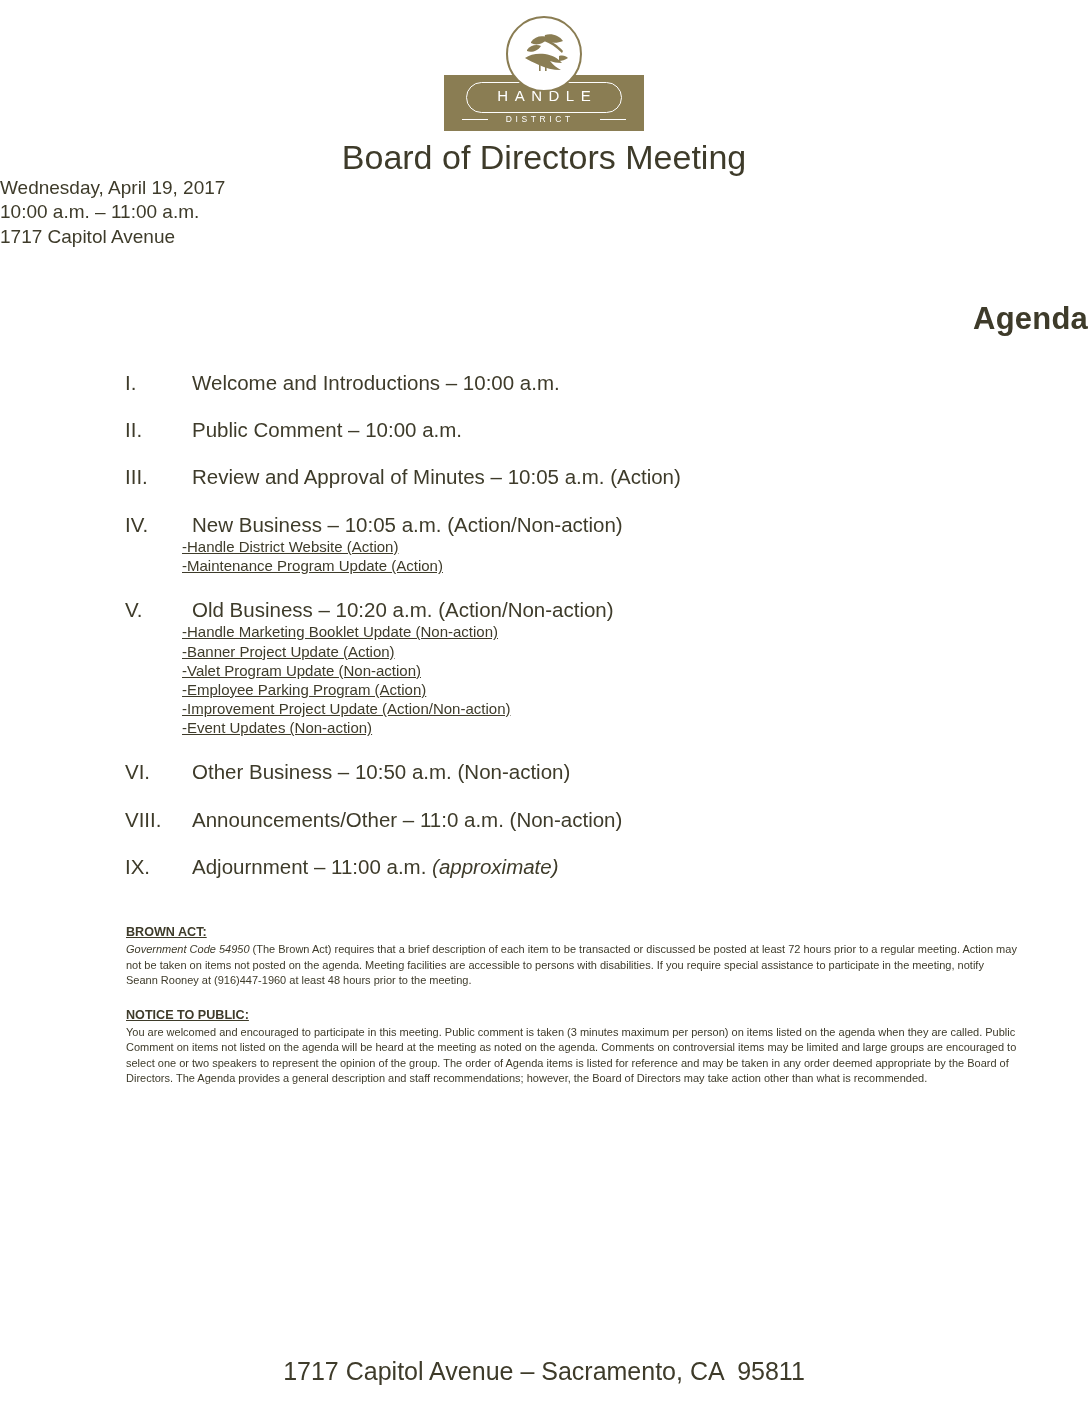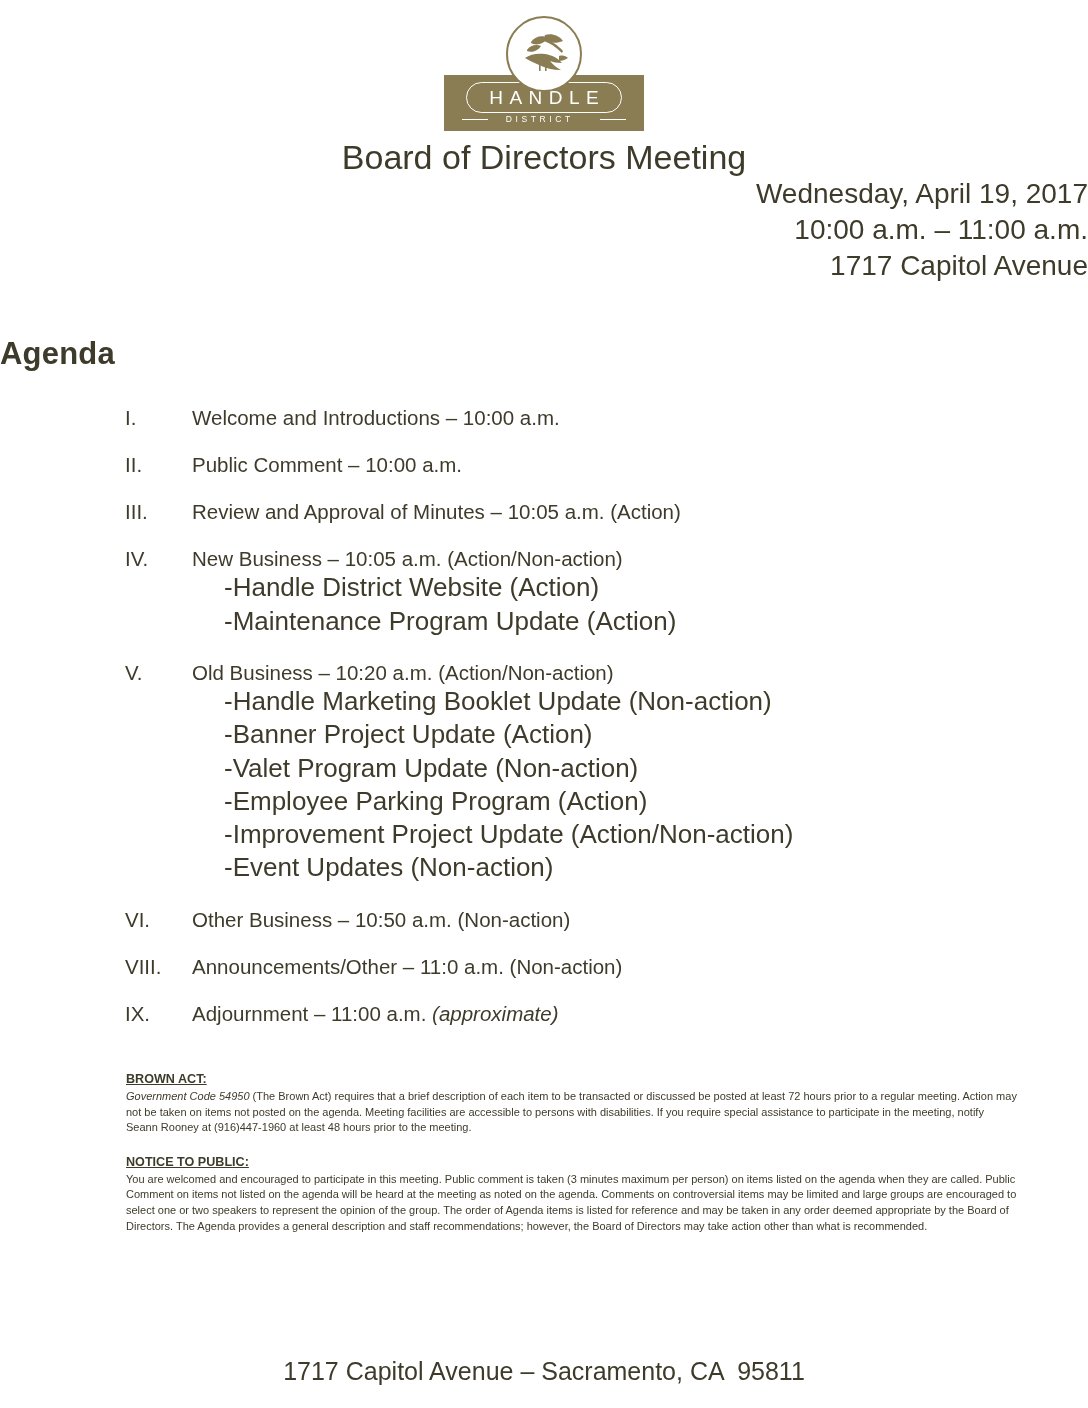--- a/index.html
+++ b/index.html
@@ -73,21 +73,21 @@
     box-sizing: border-box;
     z-index: 2;
   }
   .banner-word {
     position: absolute;
     left: 0;
     right: 0;
     top: 13px;
     text-align: center;
     color: #ffffff;
-    font-size: 19px;
+    font-size: 15px;
     letter-spacing: 6.5px;
     text-indent: 6.5px;
     font-family: "Liberation Sans", sans-serif;
     z-index: 3;
     line-height: 1;
   }
   .banner-sub {
     position: absolute;
     left: 0;
     right: 12px;
@@ -113,29 +113,28 @@
 
   
   .doc-title {
     text-align: center;
     font-size: 34px;
     line-height: 1.12;
     margin-top: 2px;
     font-weight: normal;
   }
   .header-line {
+    text-align: left;
+    font-size: 19px;
+    line-height: 1.28;
+  }
+
+  
+  .agenda-heading {
     text-align: right;
-    font-size: 28px;
-    line-height: 1.28;
-    padding-left: 43px;
-  }
-
-  
-  .agenda-heading {
-    text-align: left;
     font-size: 31px;
     font-weight: bold;
     margin-top: 52px;
     margin-bottom: 0;
     letter-spacing: 0.2px;
   }
 
   
   .agenda-list {
     margin-top: 34px;
@@ -149,23 +148,24 @@
     line-height: 1.18;
   }
   .agenda-num {
     width: 67px;
     flex: 0 0 67px;
     font-size: 20.5px;
   }
   .agenda-text { font-size: 20.5px; }
   .agenda-text .ital { font-style: italic; }
   .agenda-sub {
-    margin-left: 99px;
-    font-size: 26px;
+    margin-left: 57px;
+    font-size: 15px;
     line-height: 1.28;
+    text-decoration: underline;
   }
 
   
   .legal {
     margin-top: 44px;
     padding-left: 126px;
     padding-right: 71px;
   }
   .legal-head {
     font-size: 12.6px;

